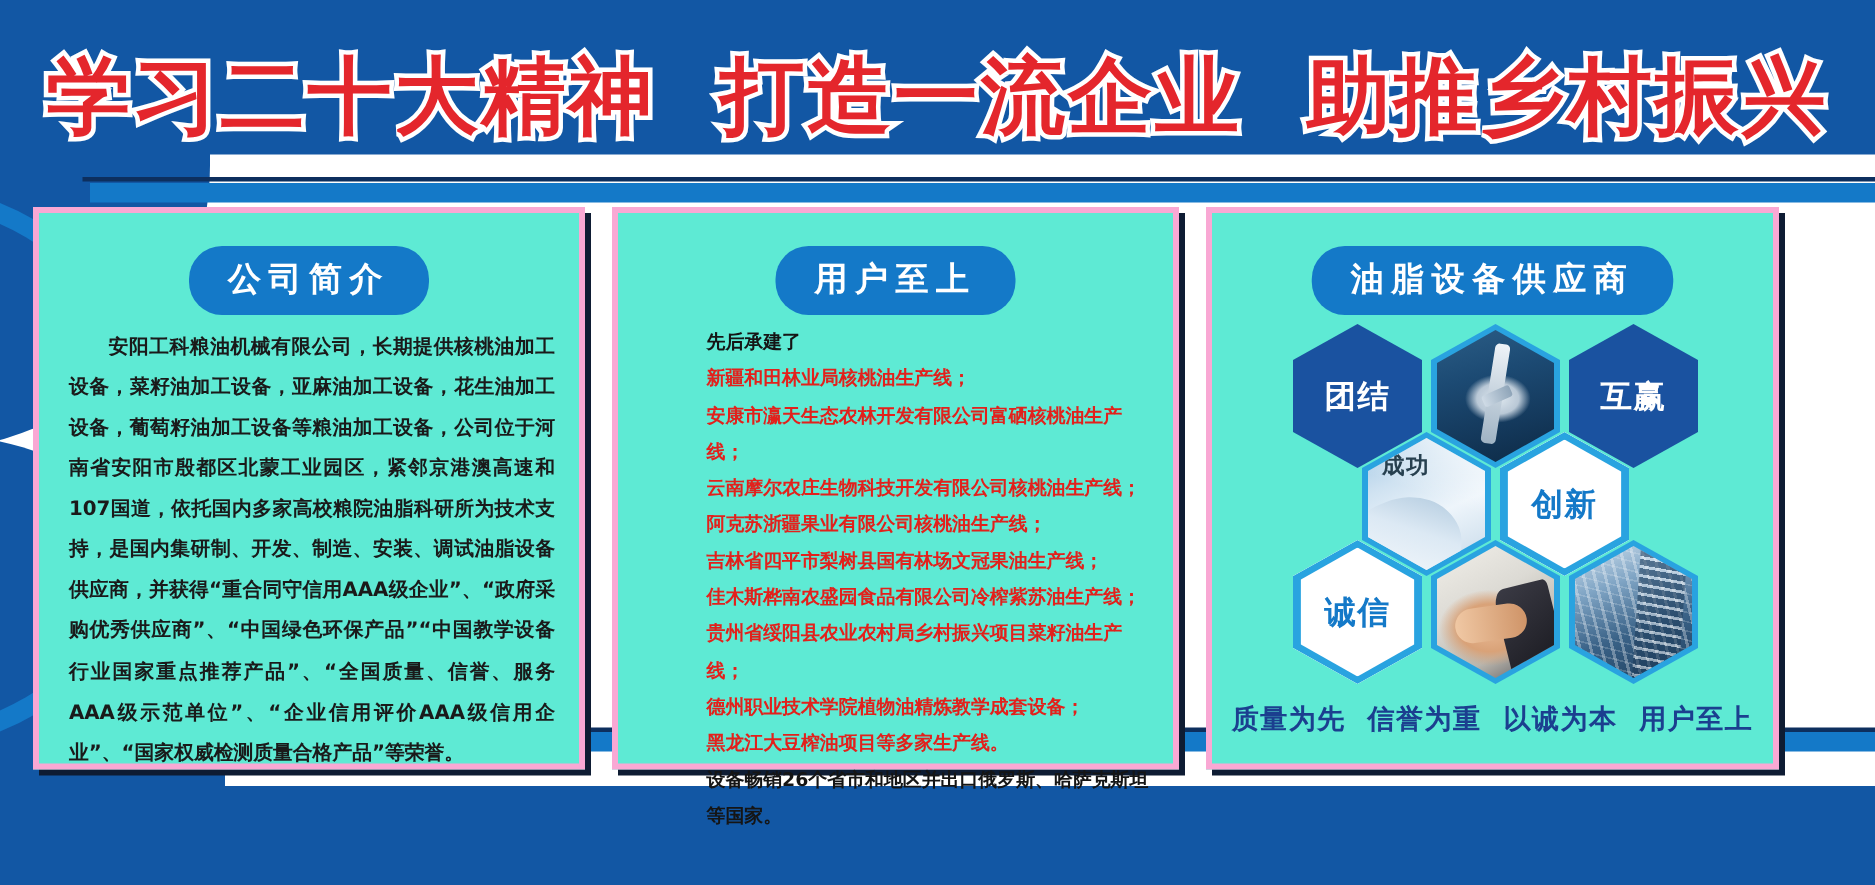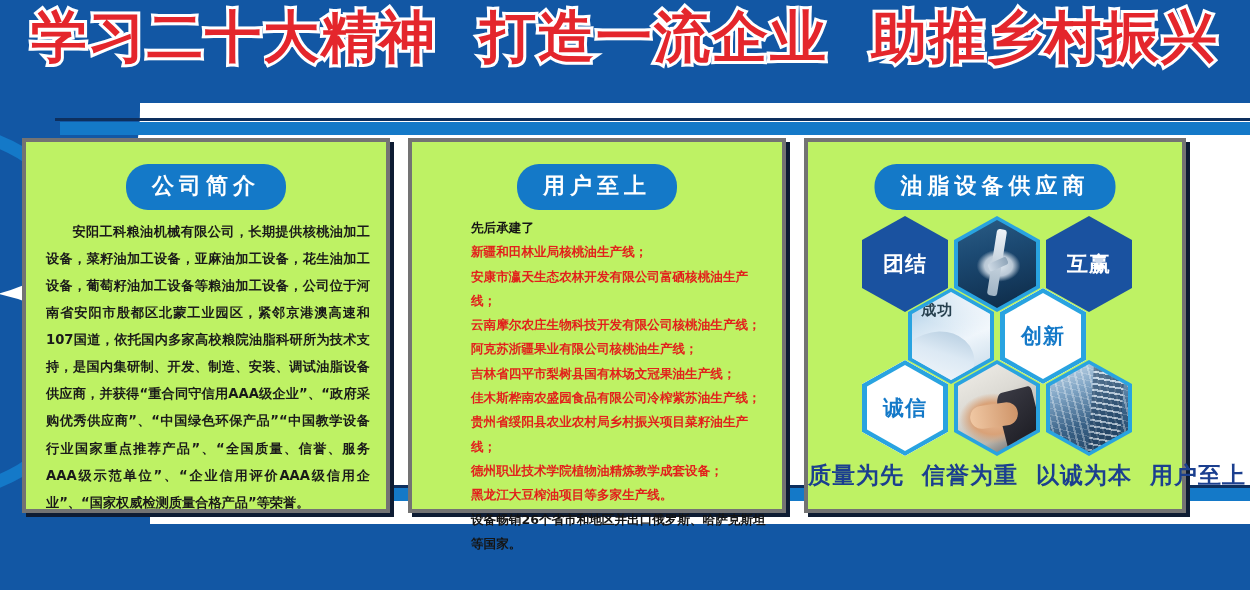--- a/index.html
+++ b/index.html
@@ -59,40 +59,40 @@
   .hairline-top{
     position:absolute; left:55px; top:118px; width:1195px; height:3px; background:#0d2f5e;
   }
   .hairline-bot{
     position:absolute; left:55px; bottom:102px; width:1195px; height:3px; background:#0d2f5e;
   }
 
   
   .title{
     position:absolute; left:0; top:0; width:1250px; height:103px;
-    display:flex; align-items:flex-start; justify-content:center;
+    display:flex; align-items:flex-end; justify-content:center;
     z-index:9;
   }
   .title span{
     font-family:"DejaVu Sans",sans-serif;
     font-size:56px; font-weight:bold; letter-spacing:2px;
     color:#e4262c;
     -webkit-text-stroke:6px #ffffff;
     paint-order:stroke fill;
     white-space:pre;
   }
 
   
   .panels{
     position:absolute; left:0; top:138px; width:1250px; height:375px;
     display:flex; gap:18px; padding:0 22px; z-index:8;
   }
   .panel{
-    position:relative; background:#bef264;
-    border:4px solid #737373;
+    position:relative; background:#5eead4;
+    border:4px solid #f9a8d4;
     box-shadow:4px 4px 0 #0e1c33;
   }
   .panel.p1{ width:368px; }
   .panel.p2{ width:378px; }
   .panel.p3{ width:382px; }
 
   .badge{
     position:absolute; top:22px; left:50%; transform:translateX(-50%);
     background:#1479c8; border-radius:22px;
     padding:7px 26px 9px 26px; white-space:nowrap;
@@ -216,21 +216,21 @@
   .img-building::before{
     content:""; position:absolute; left:52%; top:-6%; width:40%; height:112%;
     background:repeating-linear-gradient(6deg, rgba(255,255,255,.45) 0 2px, rgba(30,60,90,.55) 2px 6px);
     transform:rotate(4deg);
   }
 
   .slogan{
     position:absolute; left:0; bottom:18px; width:100%;
     text-align:center;
     font-family:"DejaVu Sans",sans-serif;
-    font-size:23px; font-weight:bold; color:#1b3f8f; letter-spacing:1px;
+    font-size:18px; font-weight:bold; color:#1b3f8f; letter-spacing:1px;
     white-space:pre;
   }
 </style>
 </head>
 <body>
 
 <div id="stage">
 
   <div class="navy-footer"></div>
   <div class="navy-curve-bottom"></div>

